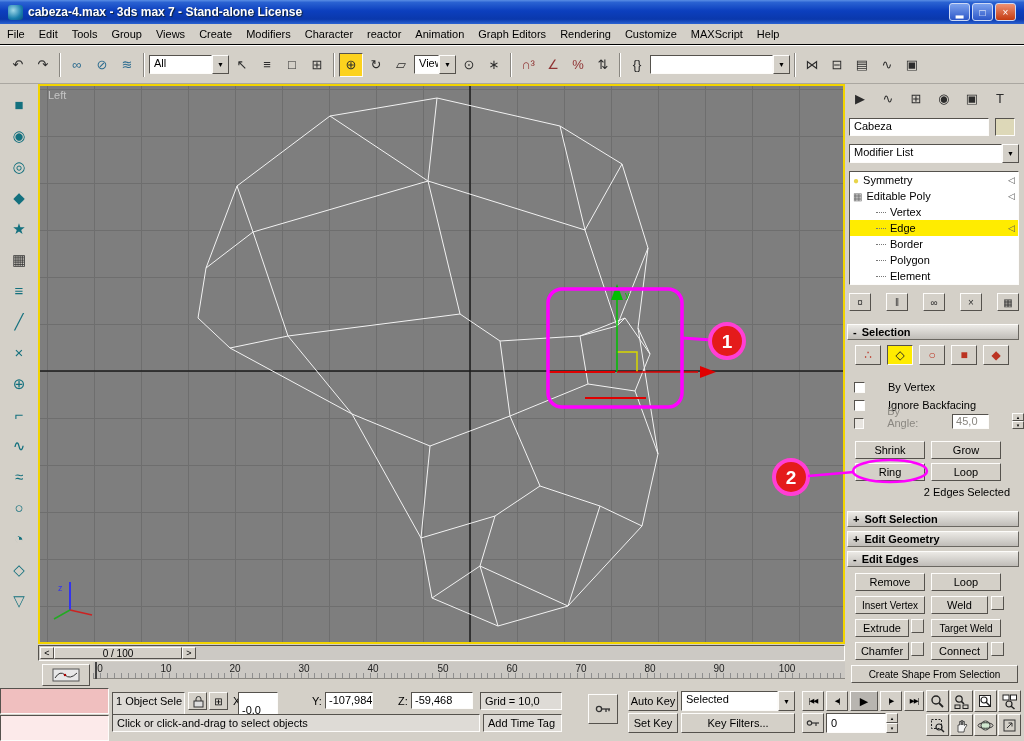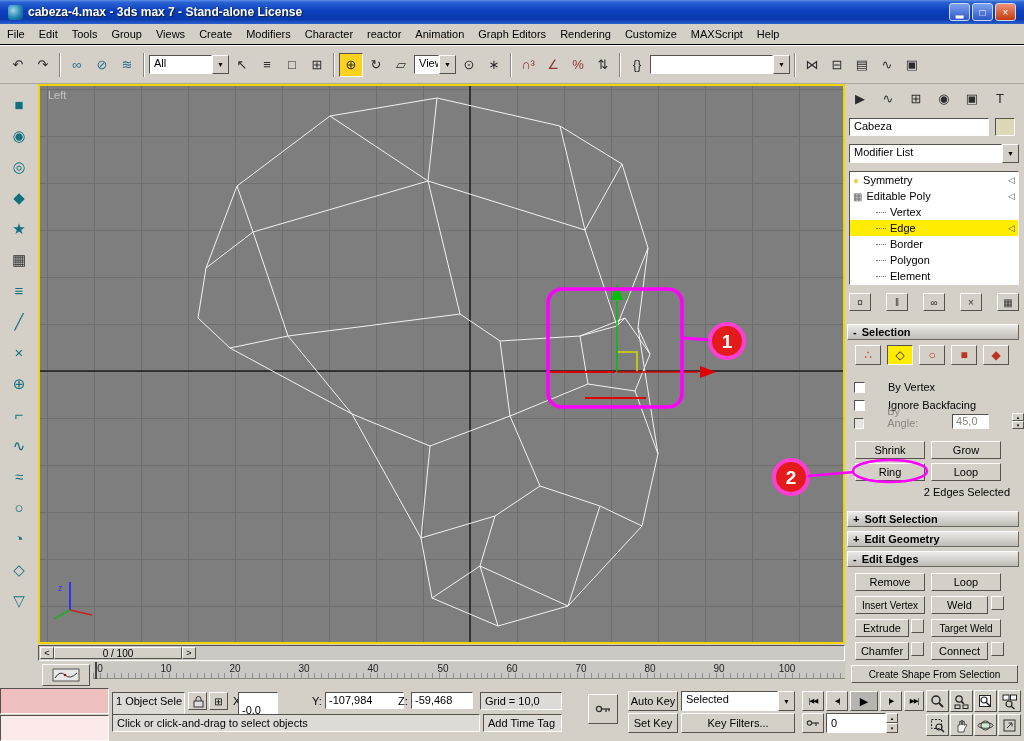--- a/index.html
+++ b/index.html
@@ -323,21 +323,21 @@
   <div class="abs btn" style="left:188px;top:692px;width:19px;height:18px">
     <svg width="16" height="16">
         <rect x="4" y="8" width="9" height="6" fill="#ddd" stroke="#333"></rect>
         <path d="M6 8 V6 a2.5 2.5 0 0 1 5 0 V8" fill="none" stroke="#333"></path>
       </svg>
   </div>
   <div class="abs btn" style="left:209px;top:692px;width:19px;height:18px;font-size:10px">⊞</div>
   <span class="abs" style="left:233px;top:695px">X:</span>
   <div class="abs sunk" style="left:238px;top:692px;width:40px;height:17px;padding:11px 3px">-0,0</div>
   <span class="abs" style="left:312px;top:695px">Y:</span>
-  <div class="abs sunk" style="left:325px;top:692px;width:79px;height:17px;padding:1px 3px">-107,984</div>
+  <div class="abs sunk" style="left:325px;top:692px;width:48px;height:17px;padding:1px 3px">-107,984</div>
   <span class="abs" style="left:398px;top:695px">Z:</span>
   <div class="abs sunk" style="left:411px;top:692px;width:62px;height:17px;padding:1px 3px">-59,468</div>
   <div class="abs sunkg" style="left:480px;top:692px;width:82px;height:18px;padding:2px 4px">Grid = 10,0</div>
   <div class="abs sunkg" style="left:112px;top:714px;width:368px;height:18px;padding:2px 4px">Click or click-and-drag to select objects</div>
   <div class="abs sunkg" style="left:483px;top:714px;width:79px;height:18px;padding:2px 4px">Add Time Tag</div>
   <div class="abs btn" style="left:588px;top:694px;width:30px;height:30px">
     <svg width="18" height="16">
         <circle cx="5" cy="8" r="2.6" fill="none" stroke="#333" stroke-width="1.3"></circle>
         <line x1="7.6" y1="8" x2="16" y2="8" stroke="#333" stroke-width="1.3"></line>
         <line x1="12" y1="8" x2="12" y2="11" stroke="#333" stroke-width="1.3"></line>

